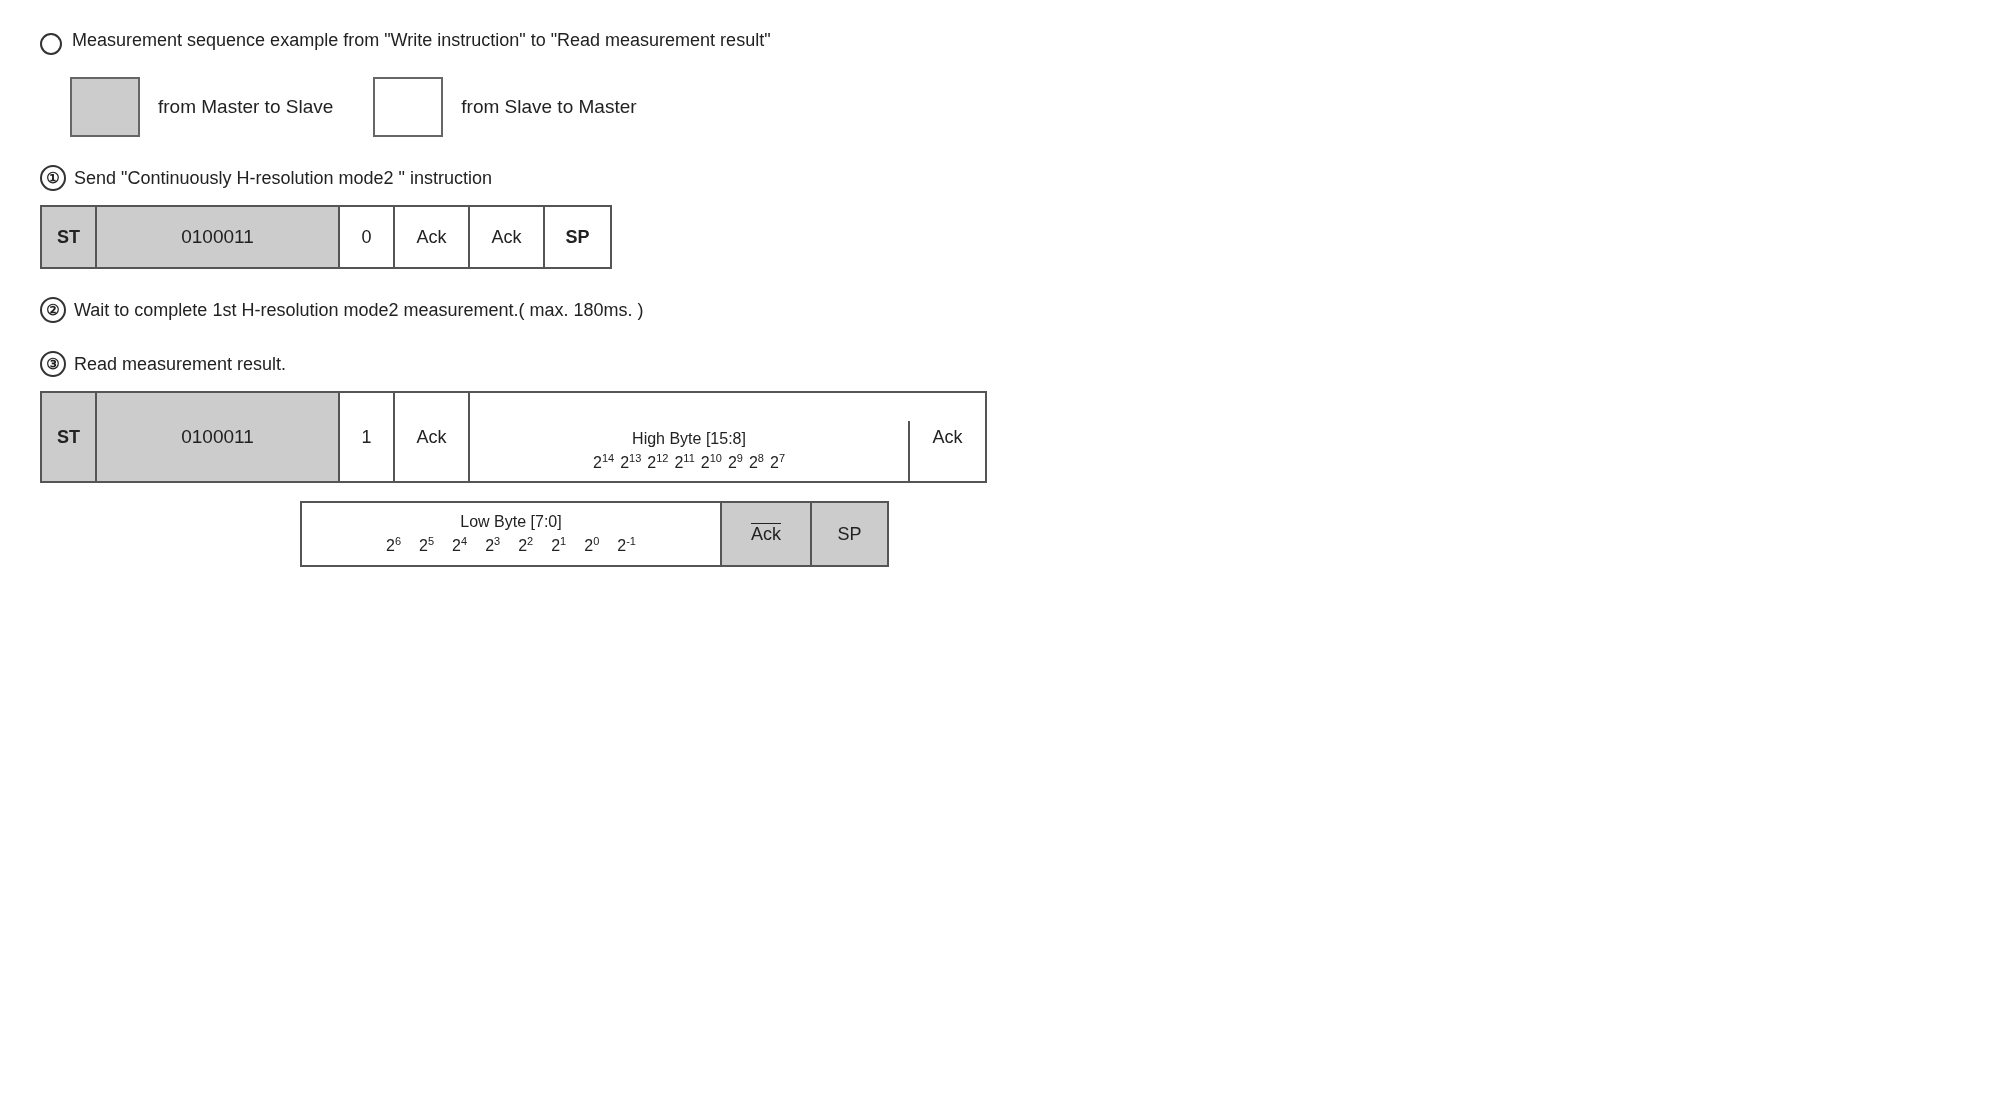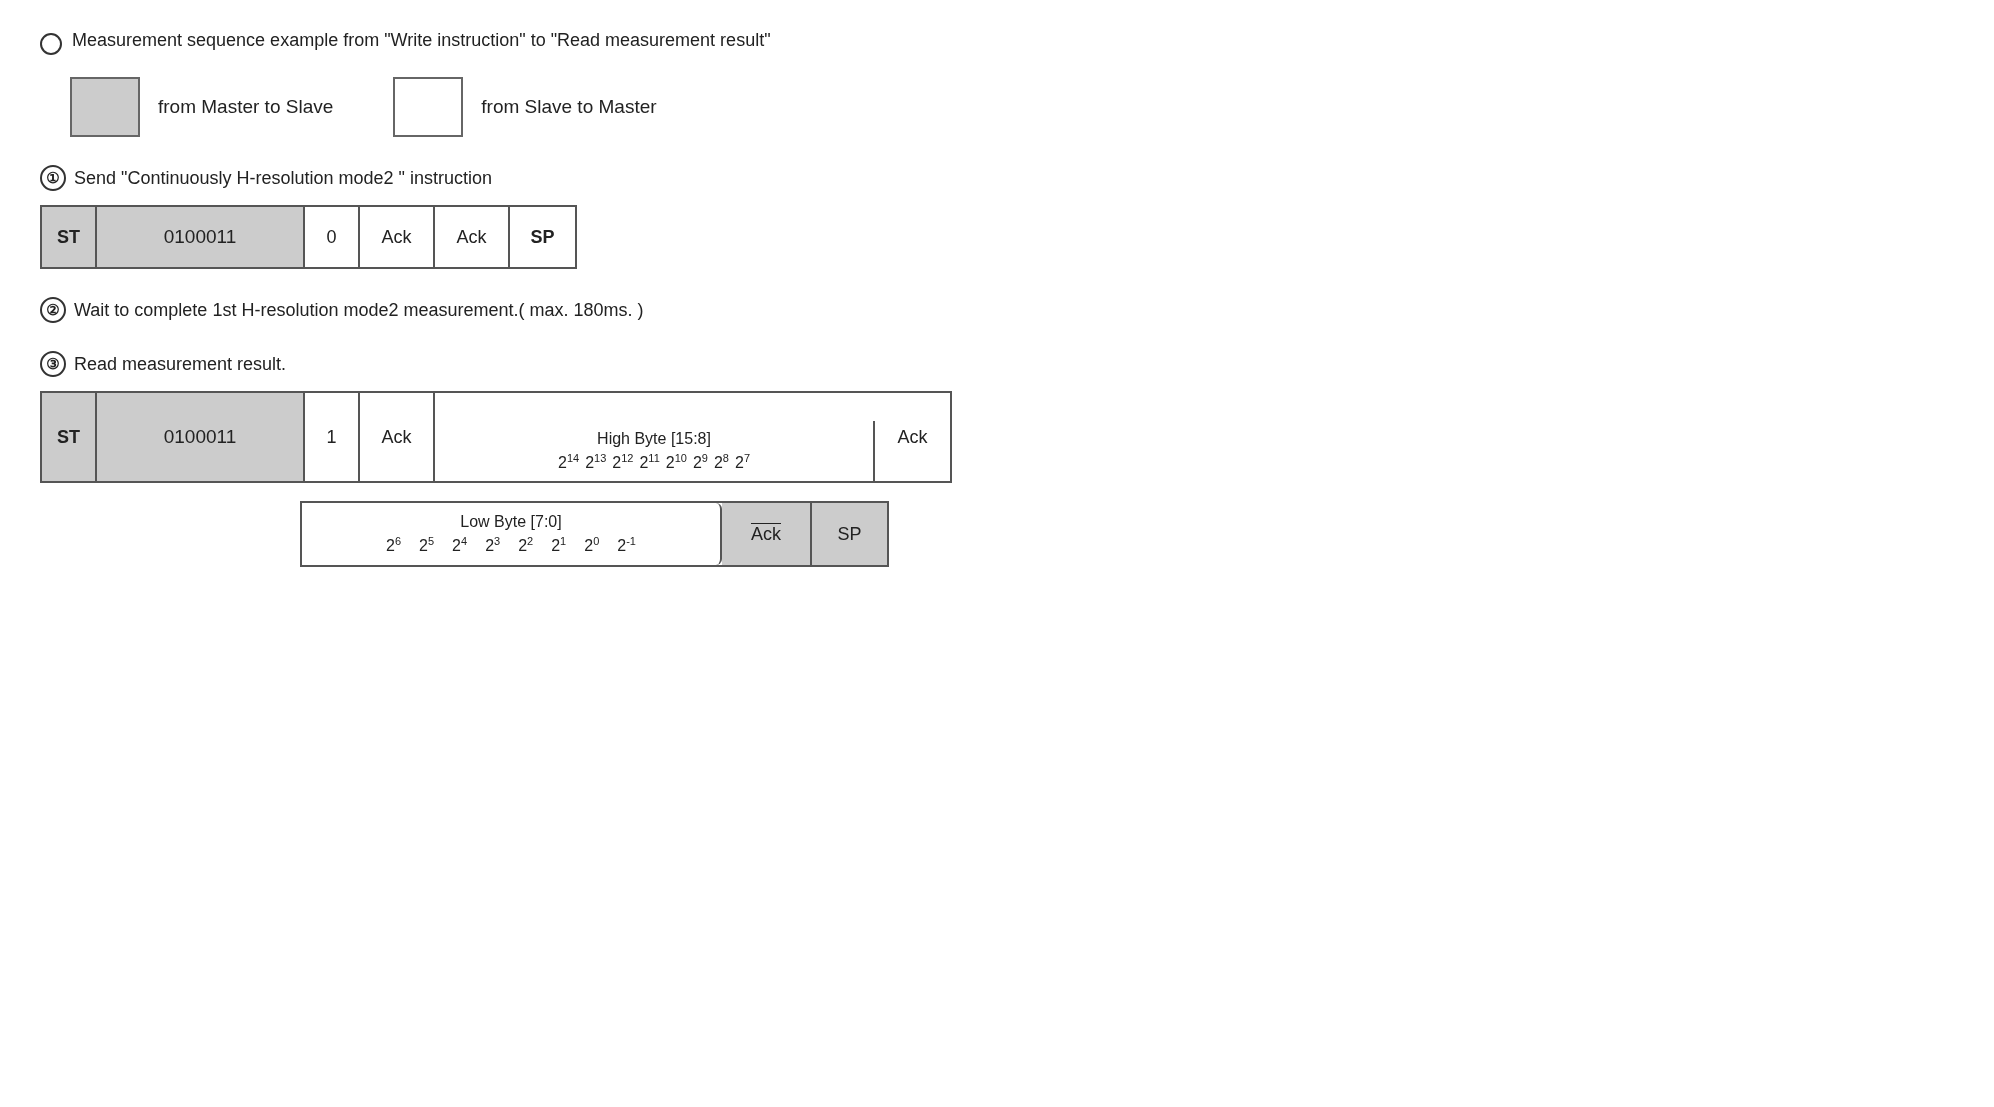--- a/index.html
+++ b/index.html
@@ -20,21 +20,21 @@
       width: 22px;
       height: 22px;
       border: 2px solid #333;
       border-radius: 50%;
       flex-shrink: 0;
       margin-top: 3px;
     }
     .legend-row {
       display: flex;
       align-items: center;
-      gap: 60px;
+      gap: 40px;
       margin: 18px 0 18px 30px;
     }
     .legend-item {
       display: flex;
       align-items: center;
       gap: 18px;
     }
     .legend-box-filled {
       width: 70px;
       height: 60px;
@@ -89,21 +89,21 @@
       justify-content: center;
       padding: 8px 0;
       font-size: 18px;
       min-height: 60px;
       white-space: nowrap;
     }
     .cell:last-child { border-right: none; }
     .cell-gray { background: #ccc; }
     .cell-white { background: #fff; }
     .cell-st { width: 55px; font-weight: bold; }
-    .cell-addr { width: 208px; font-size: 19px; font-weight: 500; }
+    .cell-addr { width: 243px; font-size: 19px; font-weight: 500; }
     .cell-rw { width: 55px; }
     .cell-ack { width: 75px; font-size: 18px; }
     .cell-data { width: 380px; font-size: 19px; font-weight: 500; }
     .cell-sp { width: 65px; font-weight: bold; }
     .cell-highbyte {
       width: 440px;
       font-size: 17px;
       margin-top: 28px;
     }
     .cell-ack-read { width: 75px; }
@@ -130,21 +130,20 @@
     }
     .cell-lowbyte {
       width: 420px;
       font-size: 17px;
       padding: 10px 14px;
       display: flex;
       flex-direction: column;
       align-items: center;
       justify-content: center;
       border-right: 2px solid #555;
-      border-radius: 6px;
     }
     .lowbyte-label {
       font-size: 16px;
       margin-bottom: 4px;
       font-weight: 500;
     }
     .lowbyte-bits {
       font-size: 16px;
       display: flex;
       gap: 18px;

